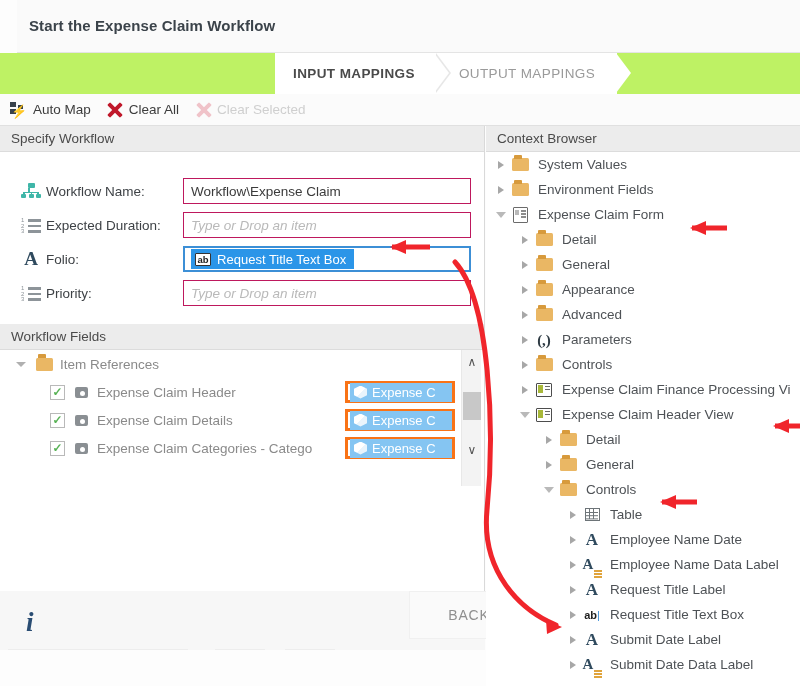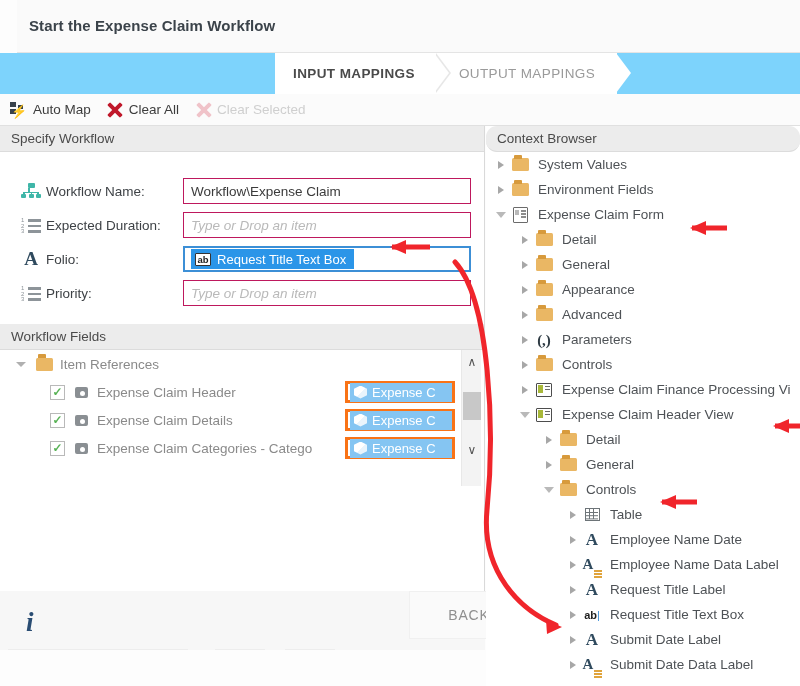--- a/index.html
+++ b/index.html
@@ -23,21 +23,21 @@
     font-size: 15px; color: #3b434a; font-weight: 600; letter-spacing: .1px;
   }
   .win-btn {
     position: absolute; right: 2px; top: 22px;
     width: 14px; height: 18px; border: 2px solid #c9c9c9; background: #fafafa;
   }
 
   
   .tabstrip {
     position: absolute; left: 0; top: 53px; width: 800px; height: 41px;
-    background: #7dd3fc;
+    background: #bef264;
   }
   .tabs { position: absolute; left: 275px; top: 0; height: 41px; display: flex; }
   .tab {
     position: relative; height: 41px; display: flex; align-items: center;
     padding: 0 22px 0 18px; background: #ffffff; font-size: 13.5px;
     letter-spacing: .4px; color: #9a9a9a; cursor: pointer; white-space: nowrap;
   }
   .tab.active { color: #4a4a4a; font-weight: 700; }
   .tab .chev {
     position: absolute; right: -14px; top: 0; width: 0; height: 0;
@@ -405,21 +405,21 @@
       <div class="info-i">i</div>
       <div class="back-btn">BACK</div>
       <div class="footer-rule"></div>
       <div class="footer-rule b"></div>
       <div class="footer-rule c"></div>
       <div class="footer-body"></div>
     </div>
   </div>
 
   <div class="right-col">
-    <div class="panel-header" style="left:0;top:0;width:314px;border-radius:11px;">Context Browser</div>
+    <div class="panel-header" style="left:0;top:0;width:314px;">Context Browser</div>
     <div class="ctx-list" id="ctx-list">
         <div class="ctx-row" style="padding-left: 10px;">
           <span class="ctx-tri">
             <span class="t-right"></span>
           </span>
           <span class="ctx-ico">
             <span class="folder"></span>
           </span>
           <span class="ctx-label">System Values</span>
         </div>

